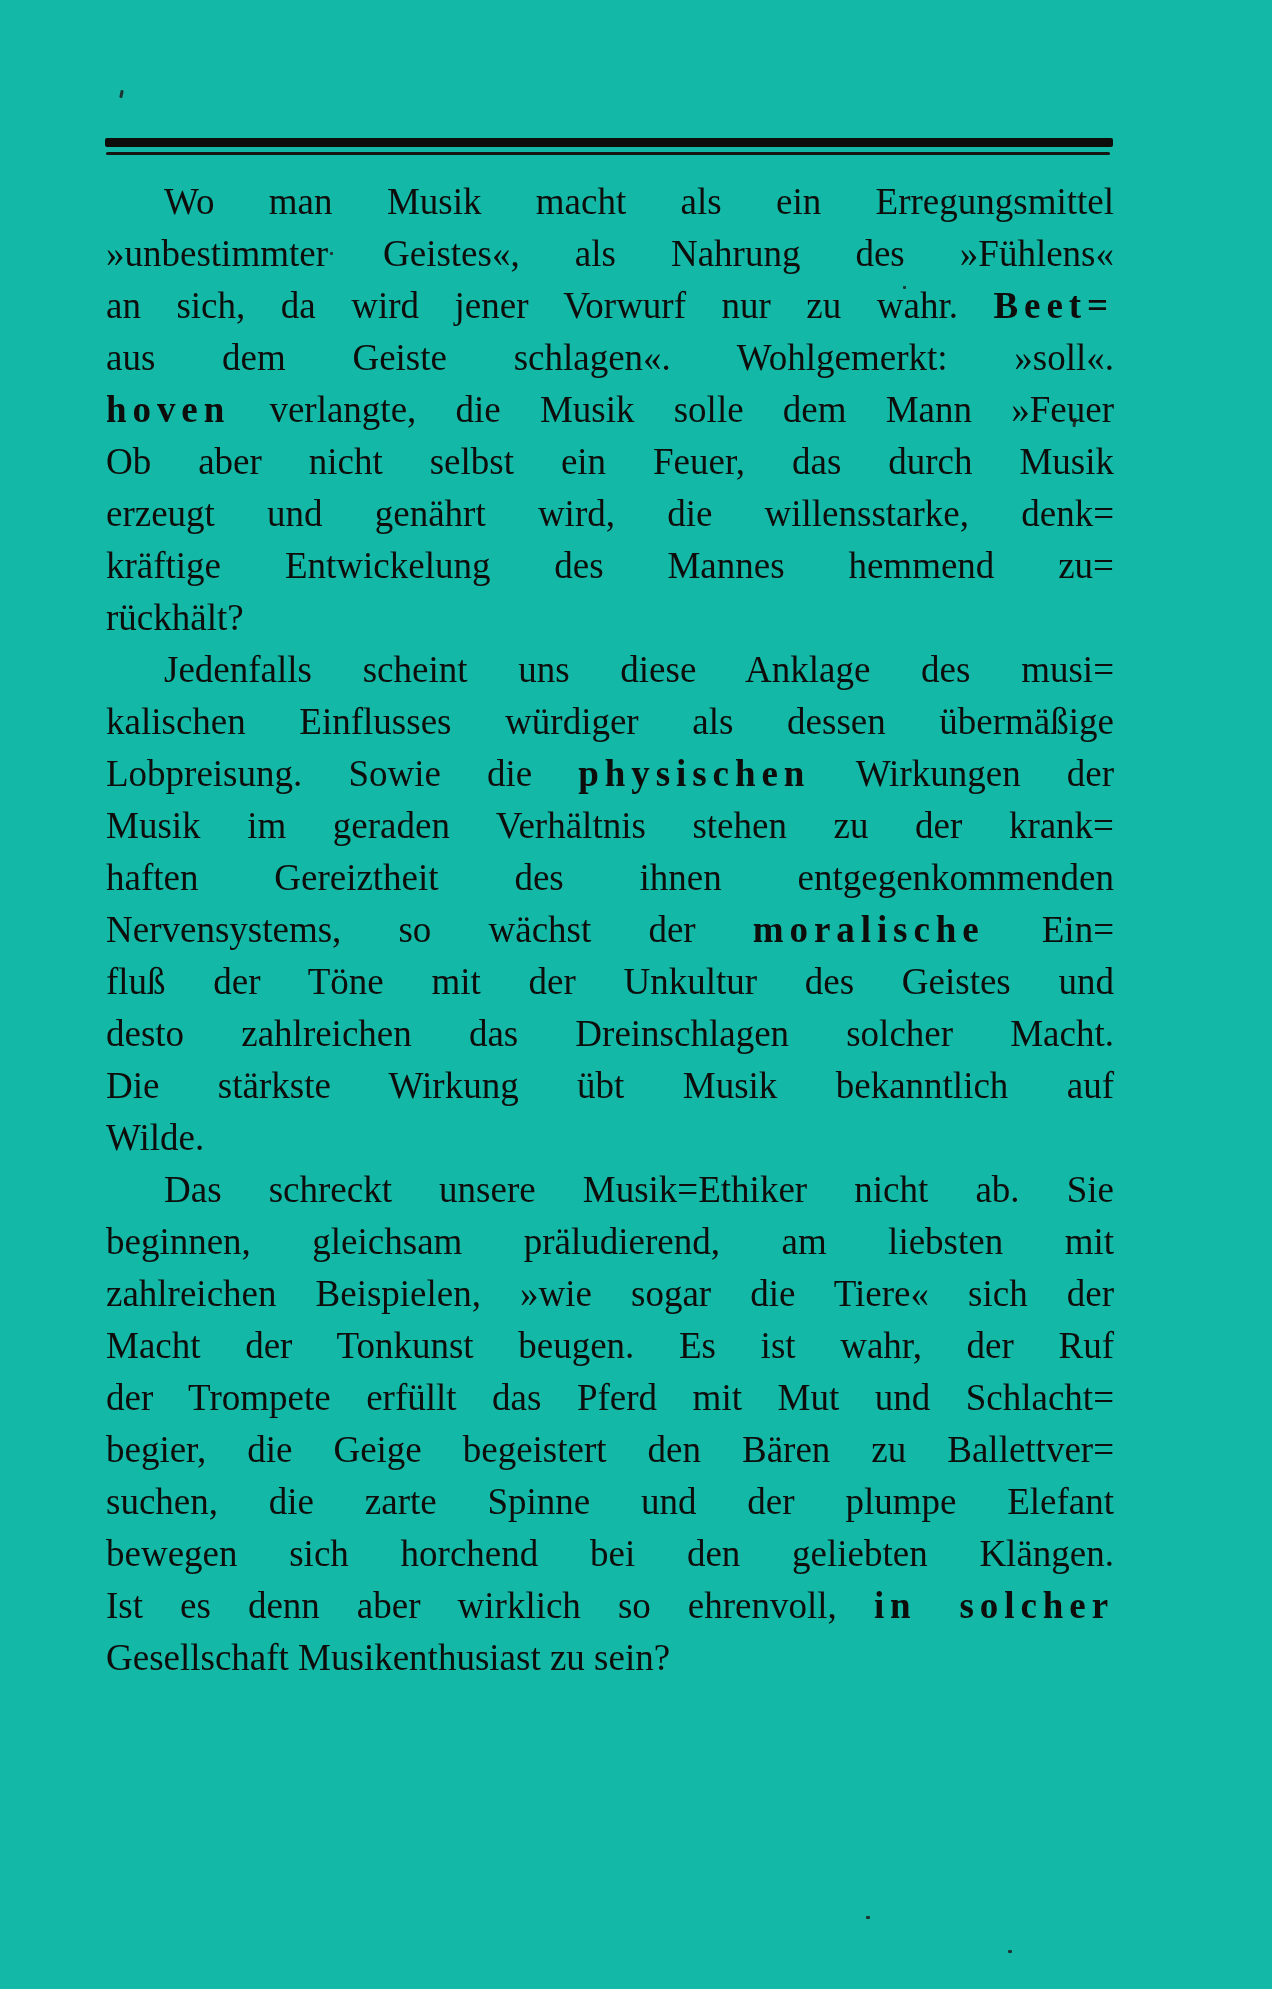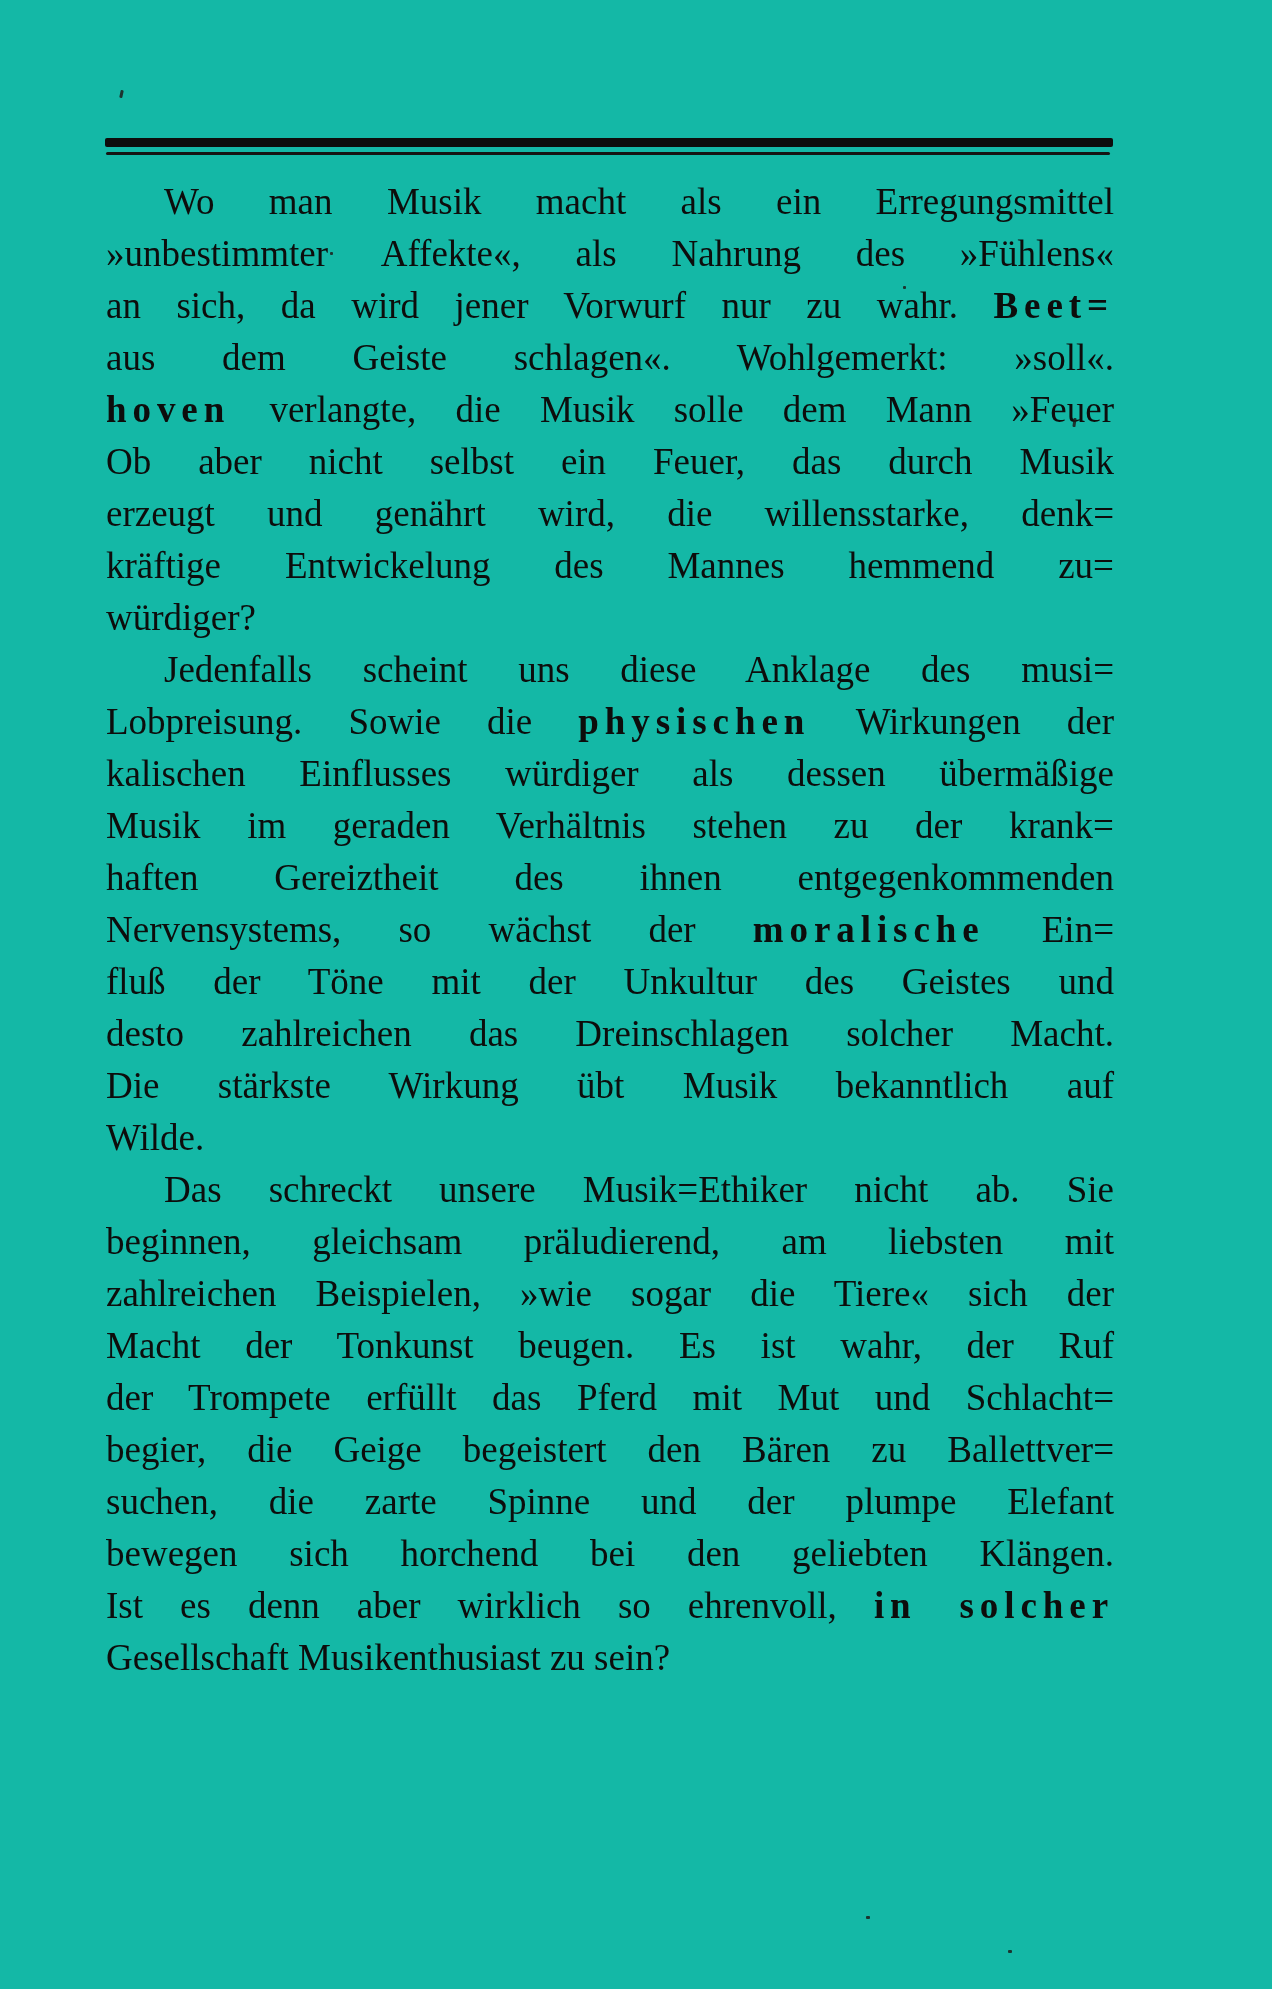--- a/index.html
+++ b/index.html
@@ -65,33 +65,33 @@
 </head>
 <body>
 
 <div class="page">
   <div class="rule-thick"></div>
   <div class="rule-thin"></div>
 
   <div class="text-block">
       <div class="paragraph">
         <div class="line indent"><span>Wo man Musik macht als ein Erregungsmittel</span></div>
-        <div class="line"><span>»unbestimmter Affekte«, als Nahrung des »Fühlens«</span></div>
+        <div class="line"><span>»unbestimmter Geistes«, als Nahrung des »Fühlens«</span></div>
         <div class="line"><span>an sich, da wird jener Vorwurf nur zu wahr. </span><span class="sperr">Beet=</span></div>
         <div class="line"><span>aus dem Geiste schlagen«.  Wohlgemerkt: »soll«.</span></div>
         <div class="line"><span class="sperr">hoven</span><span> verlangte, die Musik solle dem Mann »Feuer</span></div>
         <div class="line"><span>Ob aber nicht selbst ein Feuer, das durch Musik</span></div>
         <div class="line"><span>erzeugt und genährt wird, die willensstarke, denk=</span></div>
         <div class="line"><span>kräftige Entwickelung des Mannes hemmend zu=</span></div>
-        <div class="line no-just"><span>würdiger?</span></div>
+        <div class="line no-just"><span>rückhält?</span></div>
       </div>
       <div class="paragraph">
         <div class="line indent"><span>Jedenfalls scheint uns diese Anklage des musi=</span></div>
+        <div class="line"><span>kalischen Einflusses würdiger als dessen übermäßige</span></div>
         <div class="line"><span>Lobpreisung. Sowie die </span><span class="sperr">physischen</span><span> Wirkungen der</span></div>
-        <div class="line"><span>kalischen Einflusses würdiger als dessen übermäßige</span></div>
         <div class="line"><span>Musik im geraden Verhältnis stehen zu der krank=</span></div>
         <div class="line"><span>haften Gereiztheit des ihnen entgegenkommenden</span></div>
         <div class="line"><span>Nervensystems, so wächst der </span><span class="sperr">moralische</span><span> Ein=</span></div>
         <div class="line"><span>fluß der Töne mit der Unkultur des Geistes und</span></div>
         <div class="line"><span>desto zahlreichen das Dreinschlagen solcher Macht.</span></div>
         <div class="line"><span>Die stärkste Wirkung übt Musik bekanntlich auf</span></div>
         <div class="line no-just"><span>Wilde.</span></div>
       </div>
       <div class="paragraph">
         <div class="line indent"><span>Das schreckt unsere Musik=Ethiker nicht ab.  Sie</span></div>

